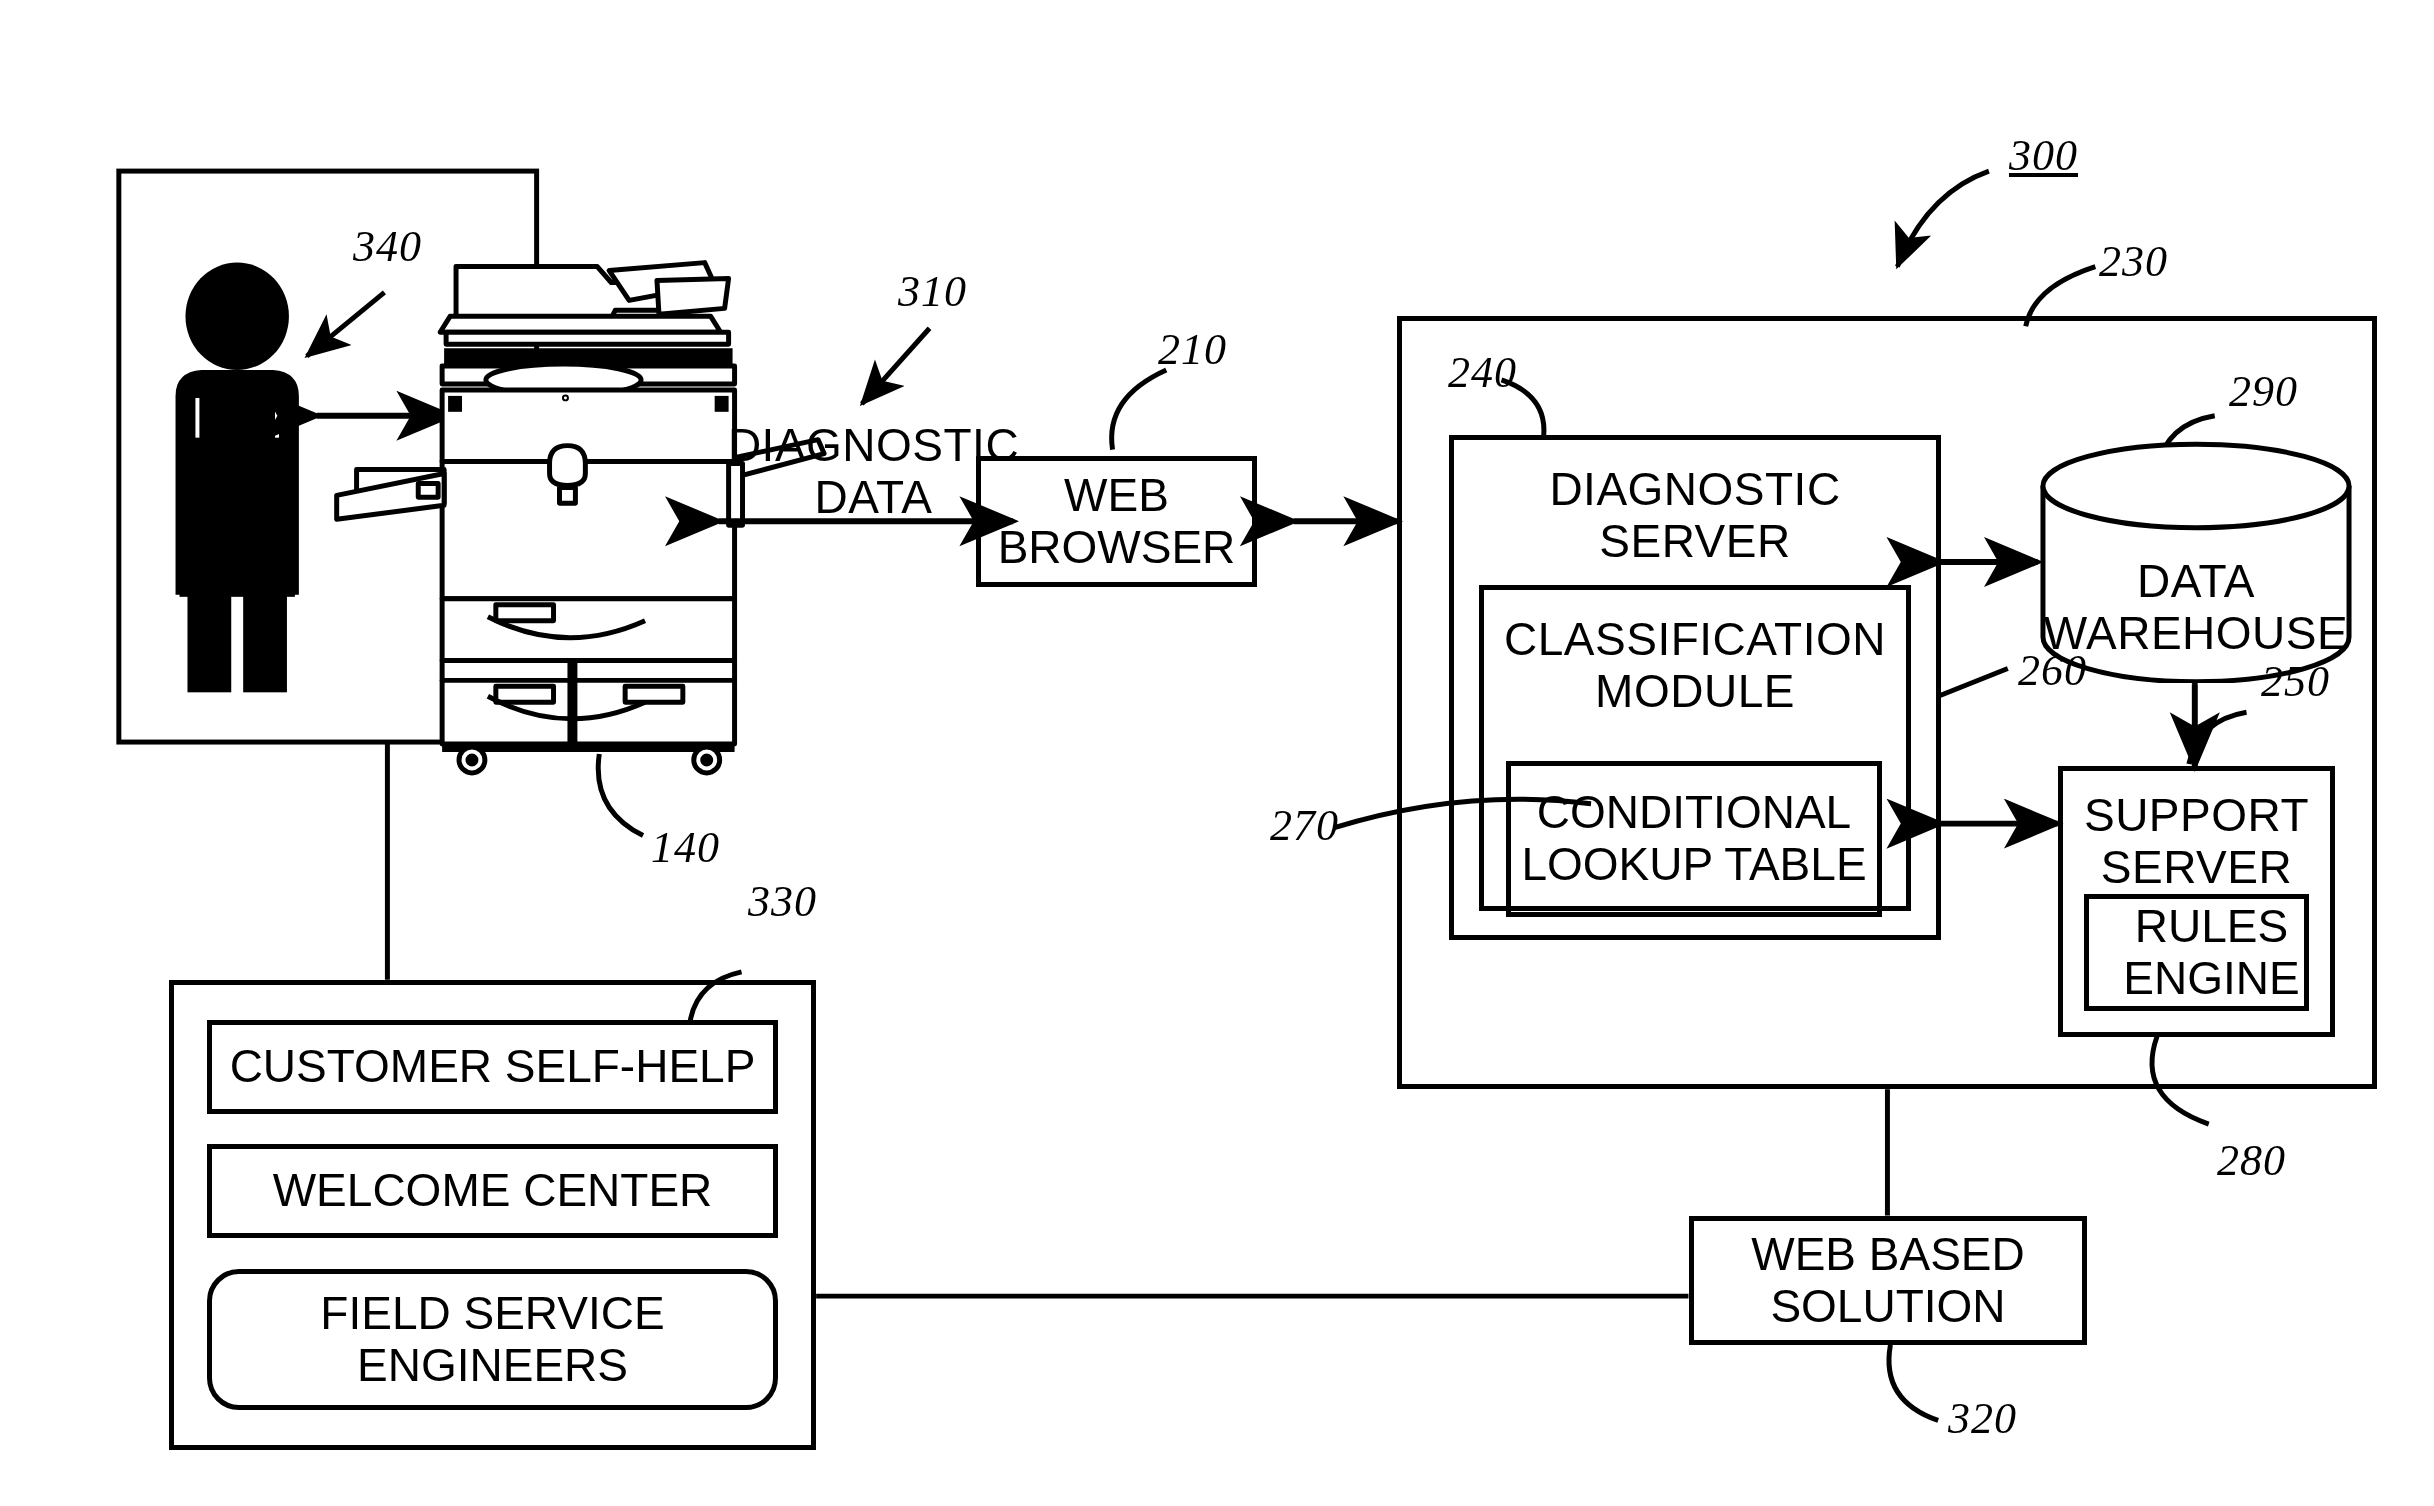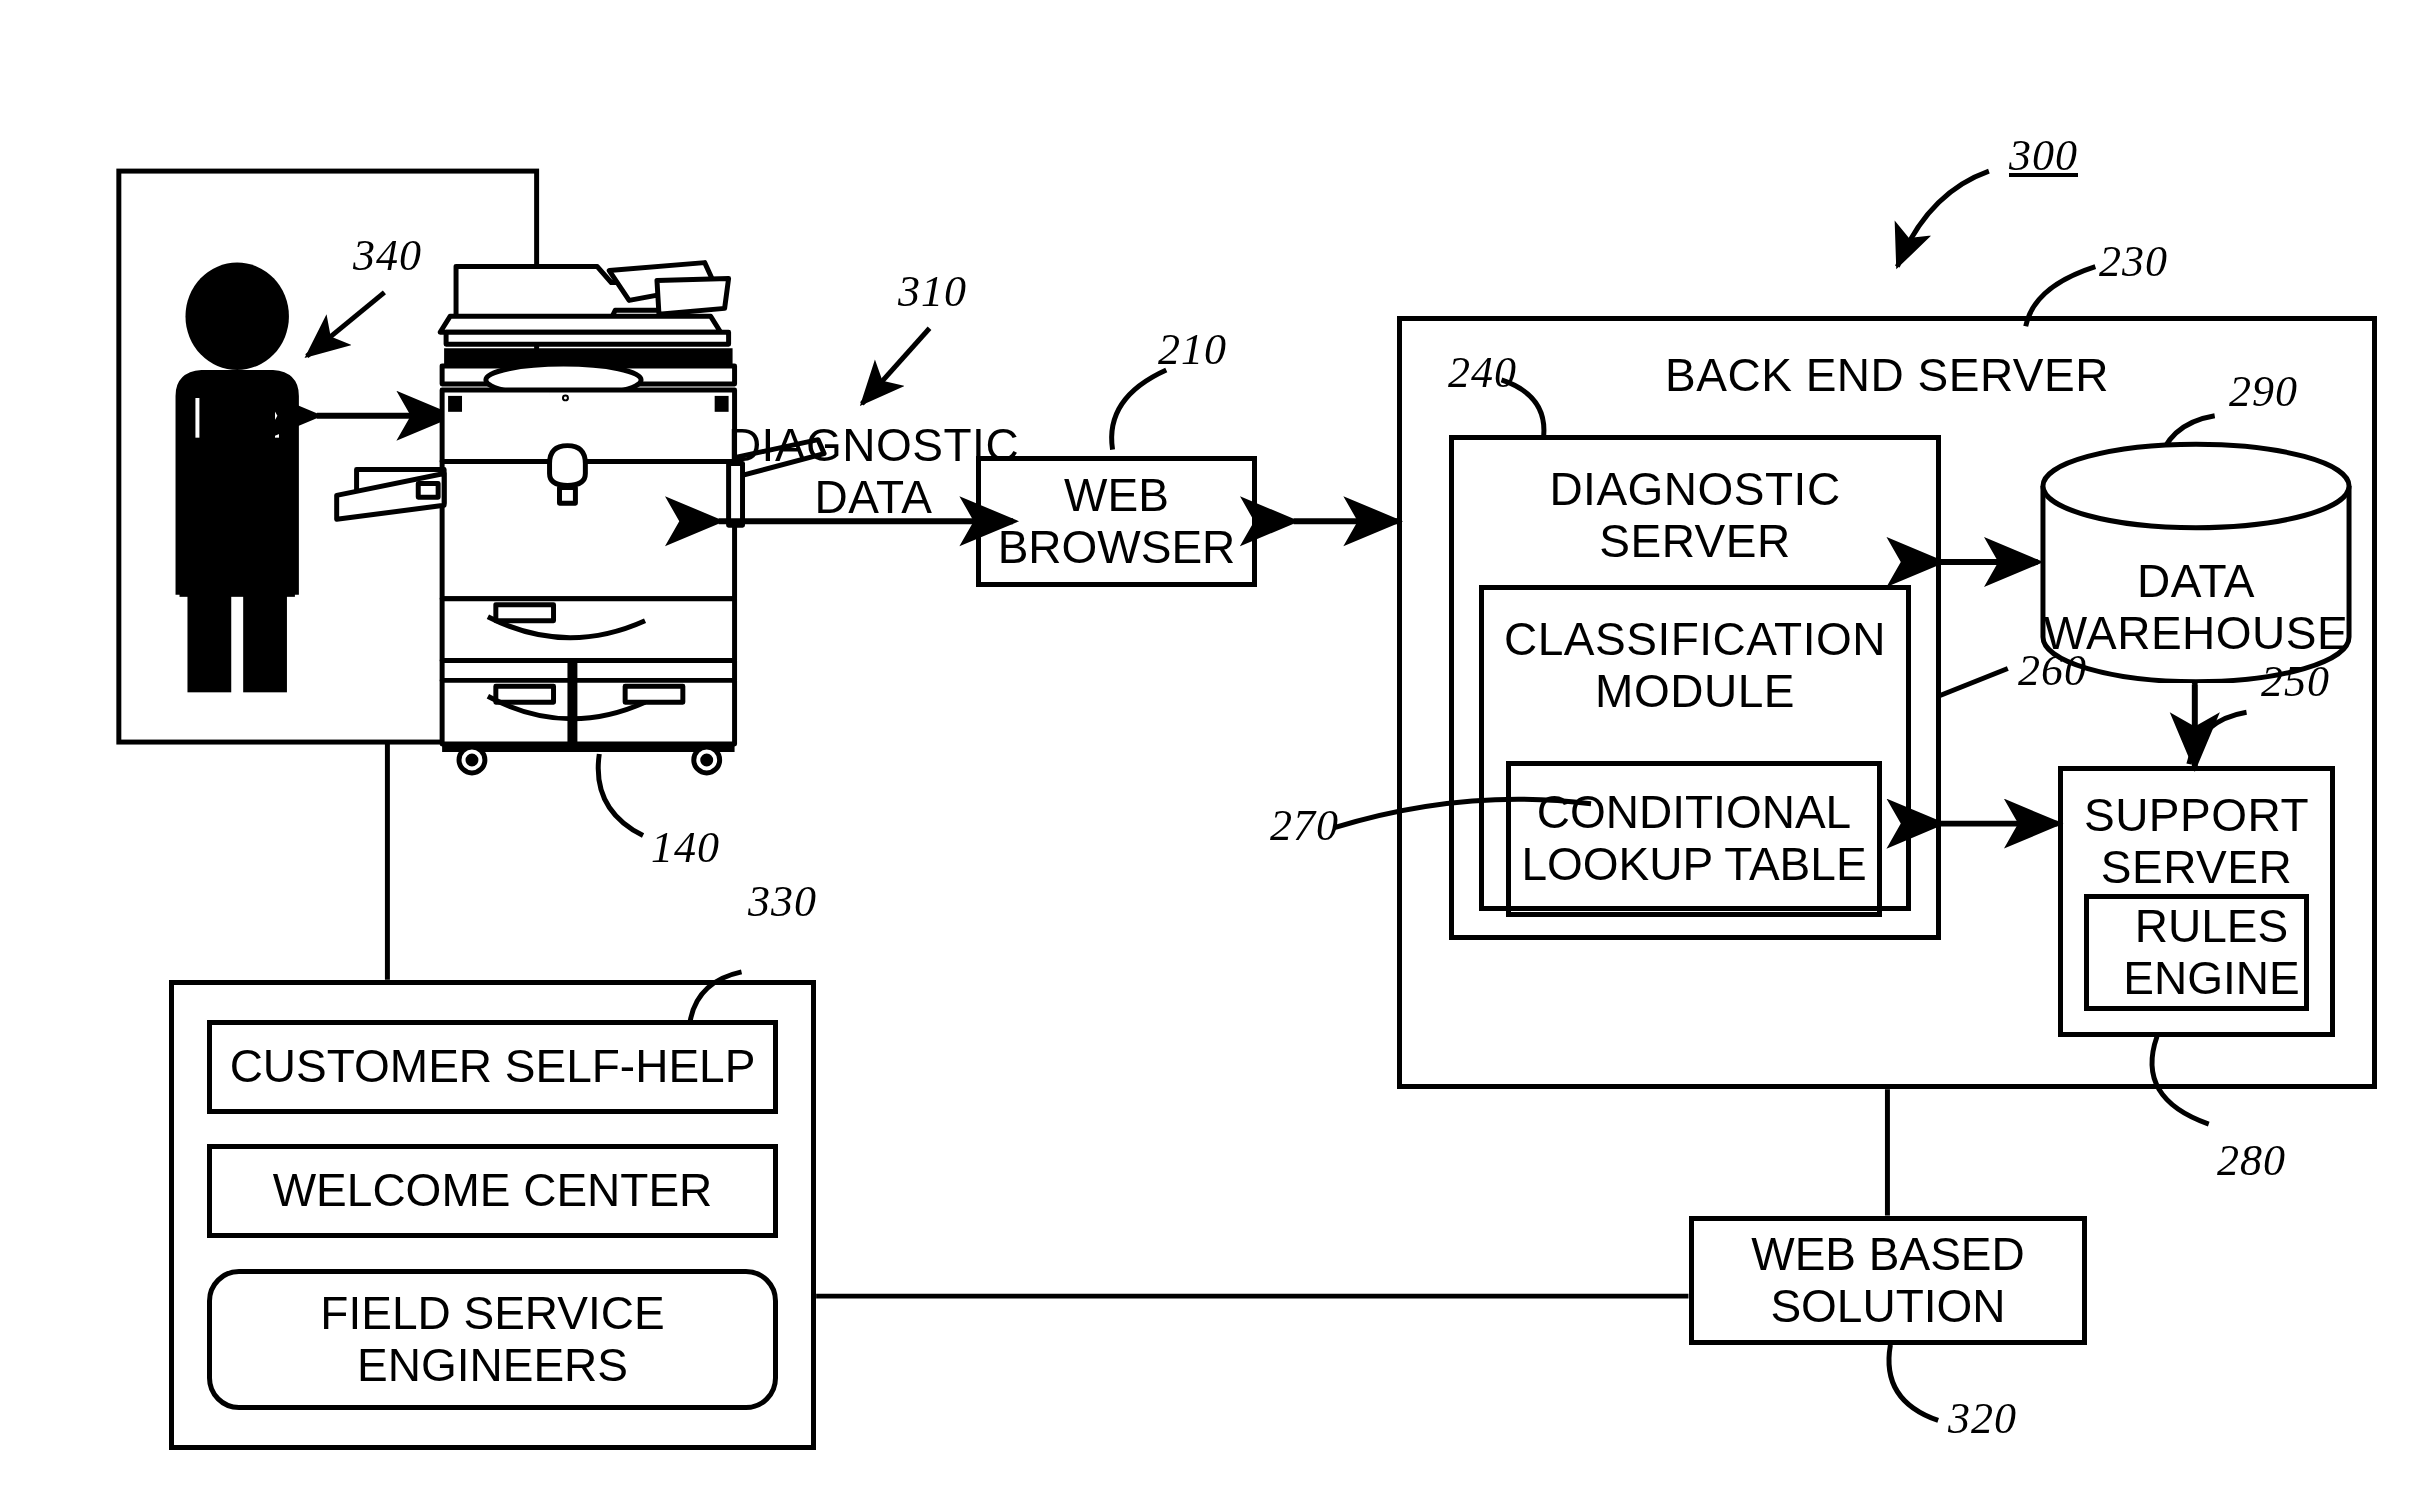--- a/index.html
+++ b/index.html
@@ -229,21 +229,20 @@
     </g>
   </svg>
 
   <div class="box" style="left:976px; top:456px; width:281px; height:131px;">
     <span class="txt">WEB
 BROWSER</span>
   </div>
 
   <div class="box" style="left:1397px; top:316px; width:980px; height:773px; display:block;">
   </div>
-  <div class="lbl txt" style="left:1397px; top:350px; width:980px;">BACK END SERVER</div>
 
   <div class="box" style="left:1449px; top:435px; width:492px; height:505px; display:block;"></div>
   <div class="lbl txt" style="left:1449px; top:464px; width:492px;">DIAGNOSTIC
 SERVER</div>
 
   <div class="box" style="left:1479px; top:585px; width:432px; height:326px; display:block;"></div>
   <div class="lbl txt" style="left:1479px; top:614px; width:432px;">CLASSIFICATION
 MODULE</div>
 
   <div class="box" style="left:1506px; top:761px; width:376px; height:156px;">
@@ -305,21 +304,21 @@
   <div class="ref" style="left:2261px; top:628px;margin-top:28px;">250</div>
 
   <div class="ref" style="left:1270px; top:800px;">270</div>
 
   <div class="ref" style="left:2217px; top:1099px;margin-top:36px;">280</div>
 
   <div class="ref" style="left:1948px; top:1393px;">320</div>
 
   <div class="ref" style="left:748px; top:876px;">330</div>
 
-  <div class="ref" style="left:353px; top:221px;margin-top:9px;">340</div>
+  <div class="ref" style="left:353px; top:221px;">340</div>
 
   <div class="ref" style="left:651px; top:822px;">140</div>
 
   <div class="ref" style="left:898px; top:266px;">310</div>
 
   <div class="ref" style="left:1158px; top:324px;">210</div>
 
 </div>
 
 

